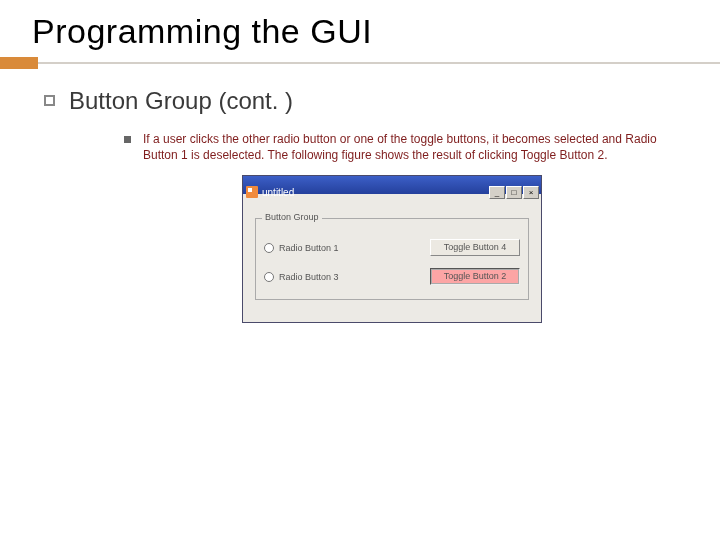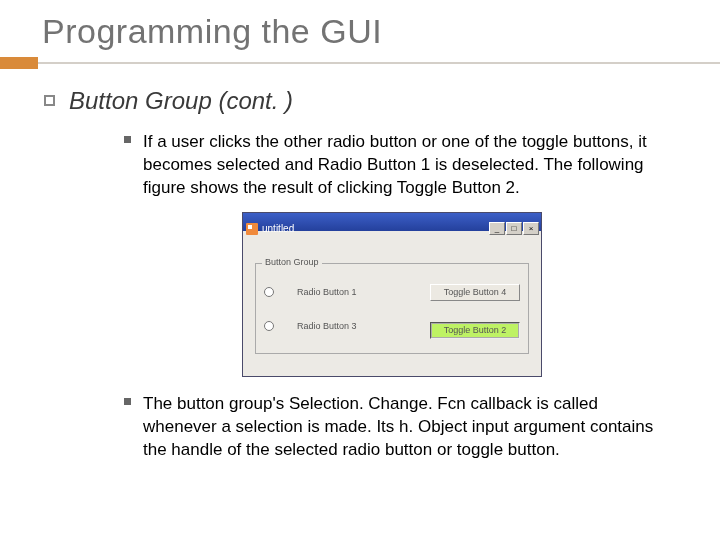--- a/index.html
+++ b/index.html
@@ -7,22 +7,22 @@
     width: 720px;
     height: 540px;
     background: #fff;
     font-family: Arial, Helvetica, sans-serif;
     color: #555;
     position: relative;
   }
   .slide-title {
     font-size: 34px;
     font-weight: 400;
-    color: #737373;
-    padding: 12px 0 0 42px;
+    color: #000000;
+    padding: 12px 0 0 32px;
     line-height: 1.15;
     letter-spacing: 0.5px;
   }
   .accent-row {
     display: flex;
     align-items: center;
     margin-top: 6px;
   }
   .accent-block {
     width: 38px;
@@ -46,41 +46,40 @@
     width: 11px;
     height: 11px;
     border: 2px solid #888;
     margin-top: 8px;
     flex: 0 0 auto;
   }
   .h2-text {
     font-size: 24px;
     color: #3a3a3a;
     font-weight: 400;
-    font-style: italic;
   }
   .body-list {
     padding: 16px 20px 0 80px;
   }
   .body-item {
     display: flex;
     gap: 12px;
     margin-bottom: 12px;
   }
   .square-bullet {
     width: 7px;
     height: 7px;
     background: #666;
     margin-top: 5px;
     flex: 0 0 auto;
   }
   .body-text {
-    font-size: 17px;
+    font-size: 12px;
     line-height: 1.35;
-    color: #000000;
+    color: #7f1d1d;
   }
   .figure-wrap {
     display: flex;
     justify-content: center;
     margin: 8px 0 16px 0;
   }
   
   .win {
     width: 300px;
     border: 1px solid #4a4a6a;
@@ -122,21 +121,21 @@
     background: #d4d0c8;
     border: 1px solid #fff;
     border-right-color: #777;
     border-bottom-color: #777;
     font-size: 8px;
     line-height: 11px;
     text-align: center;
     color: #000;
   }
   .win-body {
-    padding: 32px 12px 22px 12px;
+    padding: 24px 12px 22px 12px;
   }
   .groupbox {
     border: 1px solid #aaa;
     padding: 14px 8px 12px 8px;
     position: relative;
   }
   .groupbox-label {
     position: absolute;
     top: -7px;
     left: 6px;
@@ -147,21 +146,21 @@
   }
   .gb-row {
     display: flex;
     align-items: center;
     justify-content: space-between;
     margin: 6px 0 12px 0;
   }
   .radio {
     display: flex;
     align-items: center;
-    gap: 23px;
+    gap: 5px;
     font-size: 9px;
     color: #555;
   }
   .radio-dot {
     width: 10px; height: 10px;
     border: 1px solid #777;
     border-radius: 50%;
     background: #fff;
     position: relative;
   }
@@ -172,24 +171,23 @@
     line-height: 15px;
     text-align: center;
     border: 1px solid;
     color: #555;
   }
   .tg-raised {
     background: #ece9e2;
     border-color: #fff #888 #888 #fff;
   }
   .tg-pressed {
-    background: #bef264;
+    background: #fca5a5;
     border-color: #555 #eee #eee #555;
     box-shadow: inset 0 0 0 1px #aaa;
-    margin-top: 9px;
   }
 </style>
 </head>
 <body>
 
 <div class="slide-title">
   <span>Programming the GUI</span><br>
 </div>
 
 <div class="accent-row">
@@ -239,19 +237,15 @@
                 <span>Radio Button 3</span>
               </div>
               <div class="tg-btn tg-pressed">Toggle Button 2</div>
             </div>
 
           </div>
         </div>
       </div>
     </div>
 
-    <div class="body-item">
-      <div class="square-bullet"></div>
-      <div class="body-text">The button group's Selection. Change. Fcn callback is called whenever a selection is made. Its h. Object input argument contains the handle of the selected radio button or toggle button.</div>
-    </div>
 
   </div>
 </div>
 
 </body></html>

